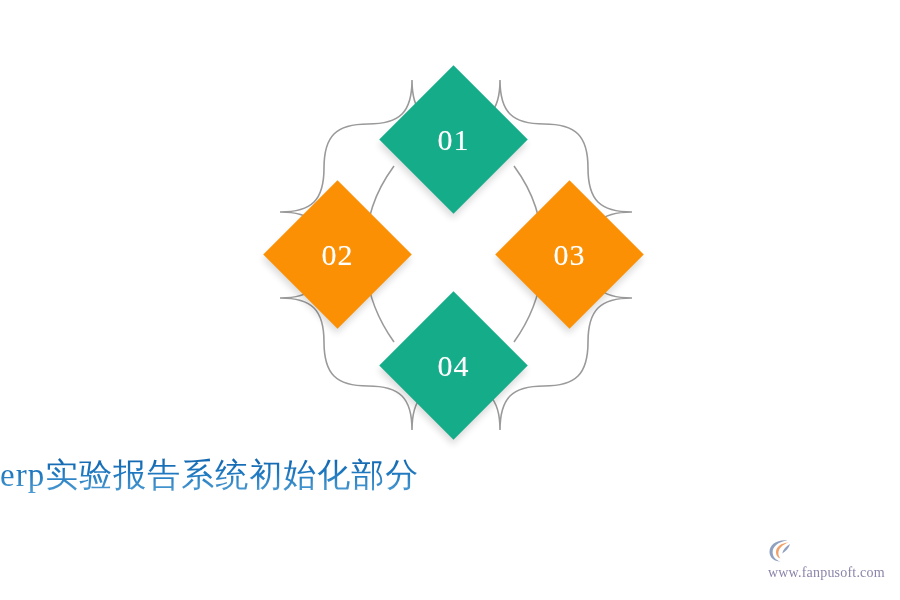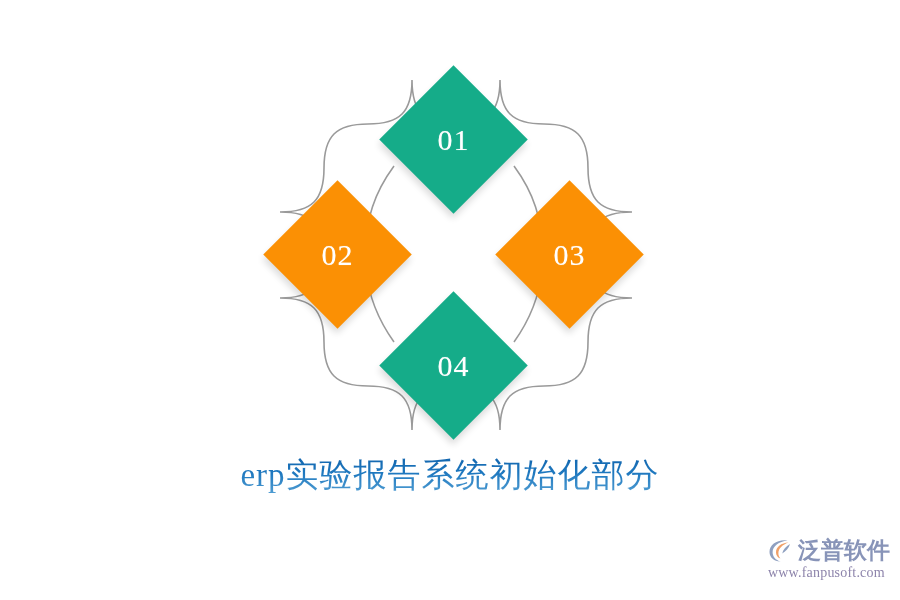--- a/index.html
+++ b/index.html
@@ -64,21 +64,20 @@
   .node-02 { left:  41px; top: 158px; }
   .node-03 { left: 273px; top: 158px; }
   .node-04 { left: 157px; top: 269px; }
 
   
   .title {
     position: absolute;
     left: 0;
     top: 452px;
     width: 900px;
-    text-align: center;
     font-family: "Liberation Serif", "DejaVu Serif", serif;
     font-size: 33px;
     line-height: 46px;
     letter-spacing: 1px;
     white-space: nowrap;
     background-image: linear-gradient(to bottom, #0e5fa8 0%, #1e78bf 45%, #5aa4d6 100%);
     -webkit-background-clip: text;
     background-clip: text;
     color: transparent;
     -webkit-text-fill-color: transparent;
@@ -184,18 +183,17 @@
     <div class="wm-row">
       <span class="wm-mark">
         <svg viewBox="0 0 30 30" width="30" height="30">
           <path d="M21.5 5.5 C 11.5 4.2 3.5 9.5 3.5 17.0 C 3.5 22.8 8.6 26.6 14.6 26.4
                    C 9.6 25.2 6.6 21.6 6.6 17.2 C 6.6 11.2 12.8 6.6 21.5 5.5 Z" fill="#8fa0c0"></path>
           <path d="M22.6 7.6 C 15.2 7.9 10.0 12.1 10.0 17.4 C 10.0 20.3 11.8 22.6 14.4 23.6
                    C 13.0 21.9 12.4 20.1 12.4 18.2 C 12.4 13.8 16.4 9.6 22.6 7.6 Z" fill="#f0a068"></path>
           <path d="M24.0 9.0 C 19.8 11.4 17.0 14.8 16.2 18.4 C 20.2 16.2 23.0 13.0 24.0 9.0 Z" fill="#8fa0c0"></path>
         </svg>
       </span>
-      <span class="wm-name">泛普软件</span>
     </div>
     <div class="wm-url">www.fanpusoft.com</div>
   </div>
 
 </div>
 
 </body></html>

